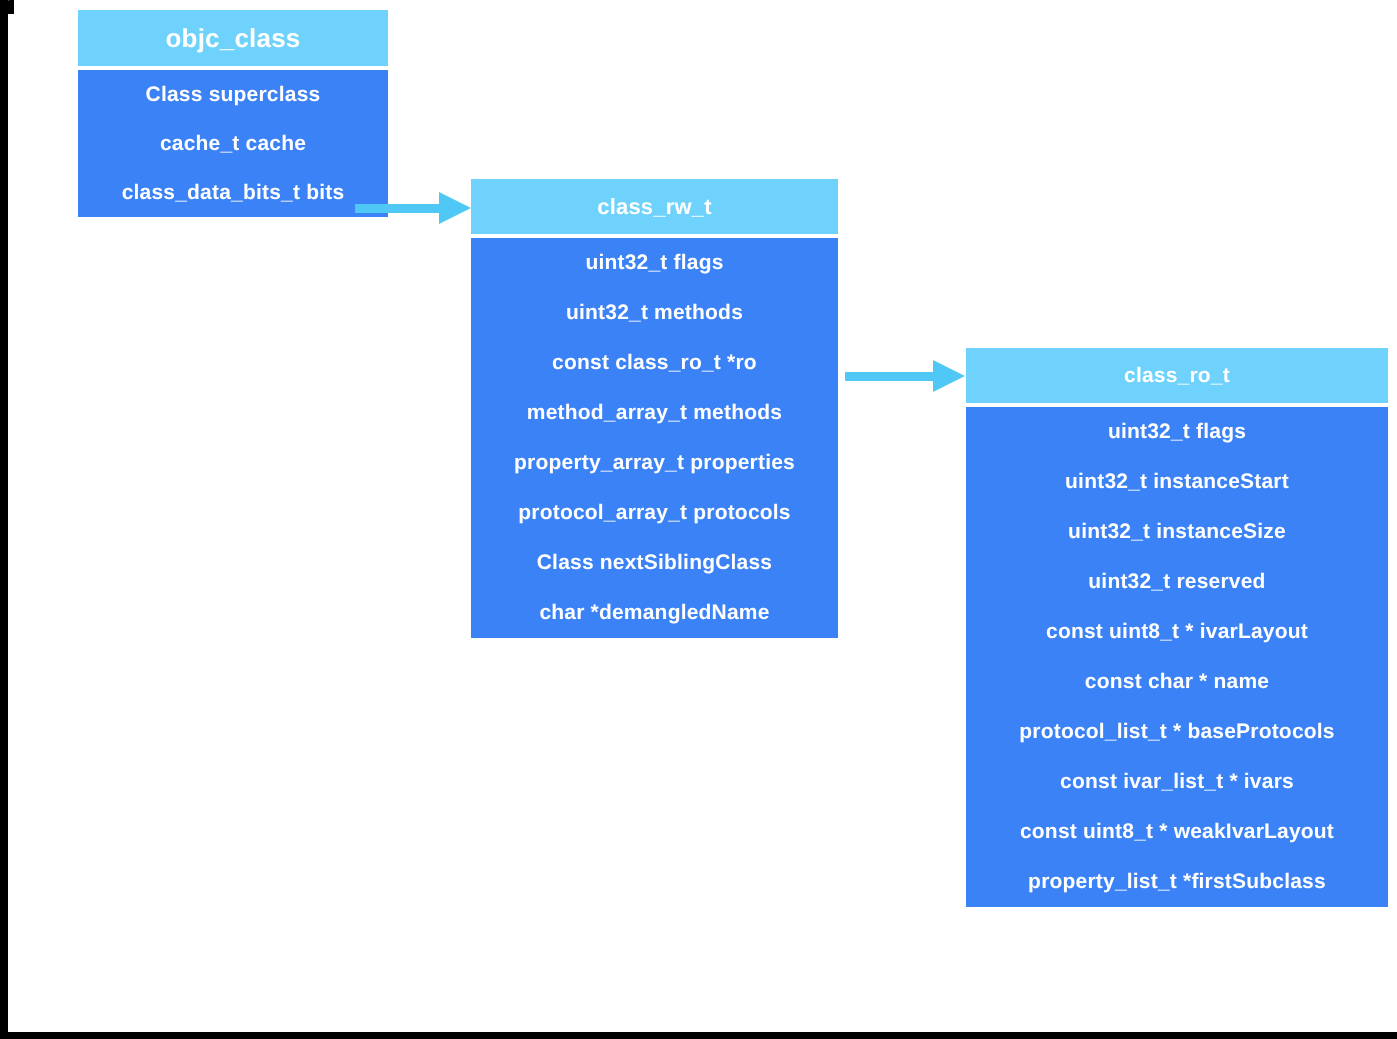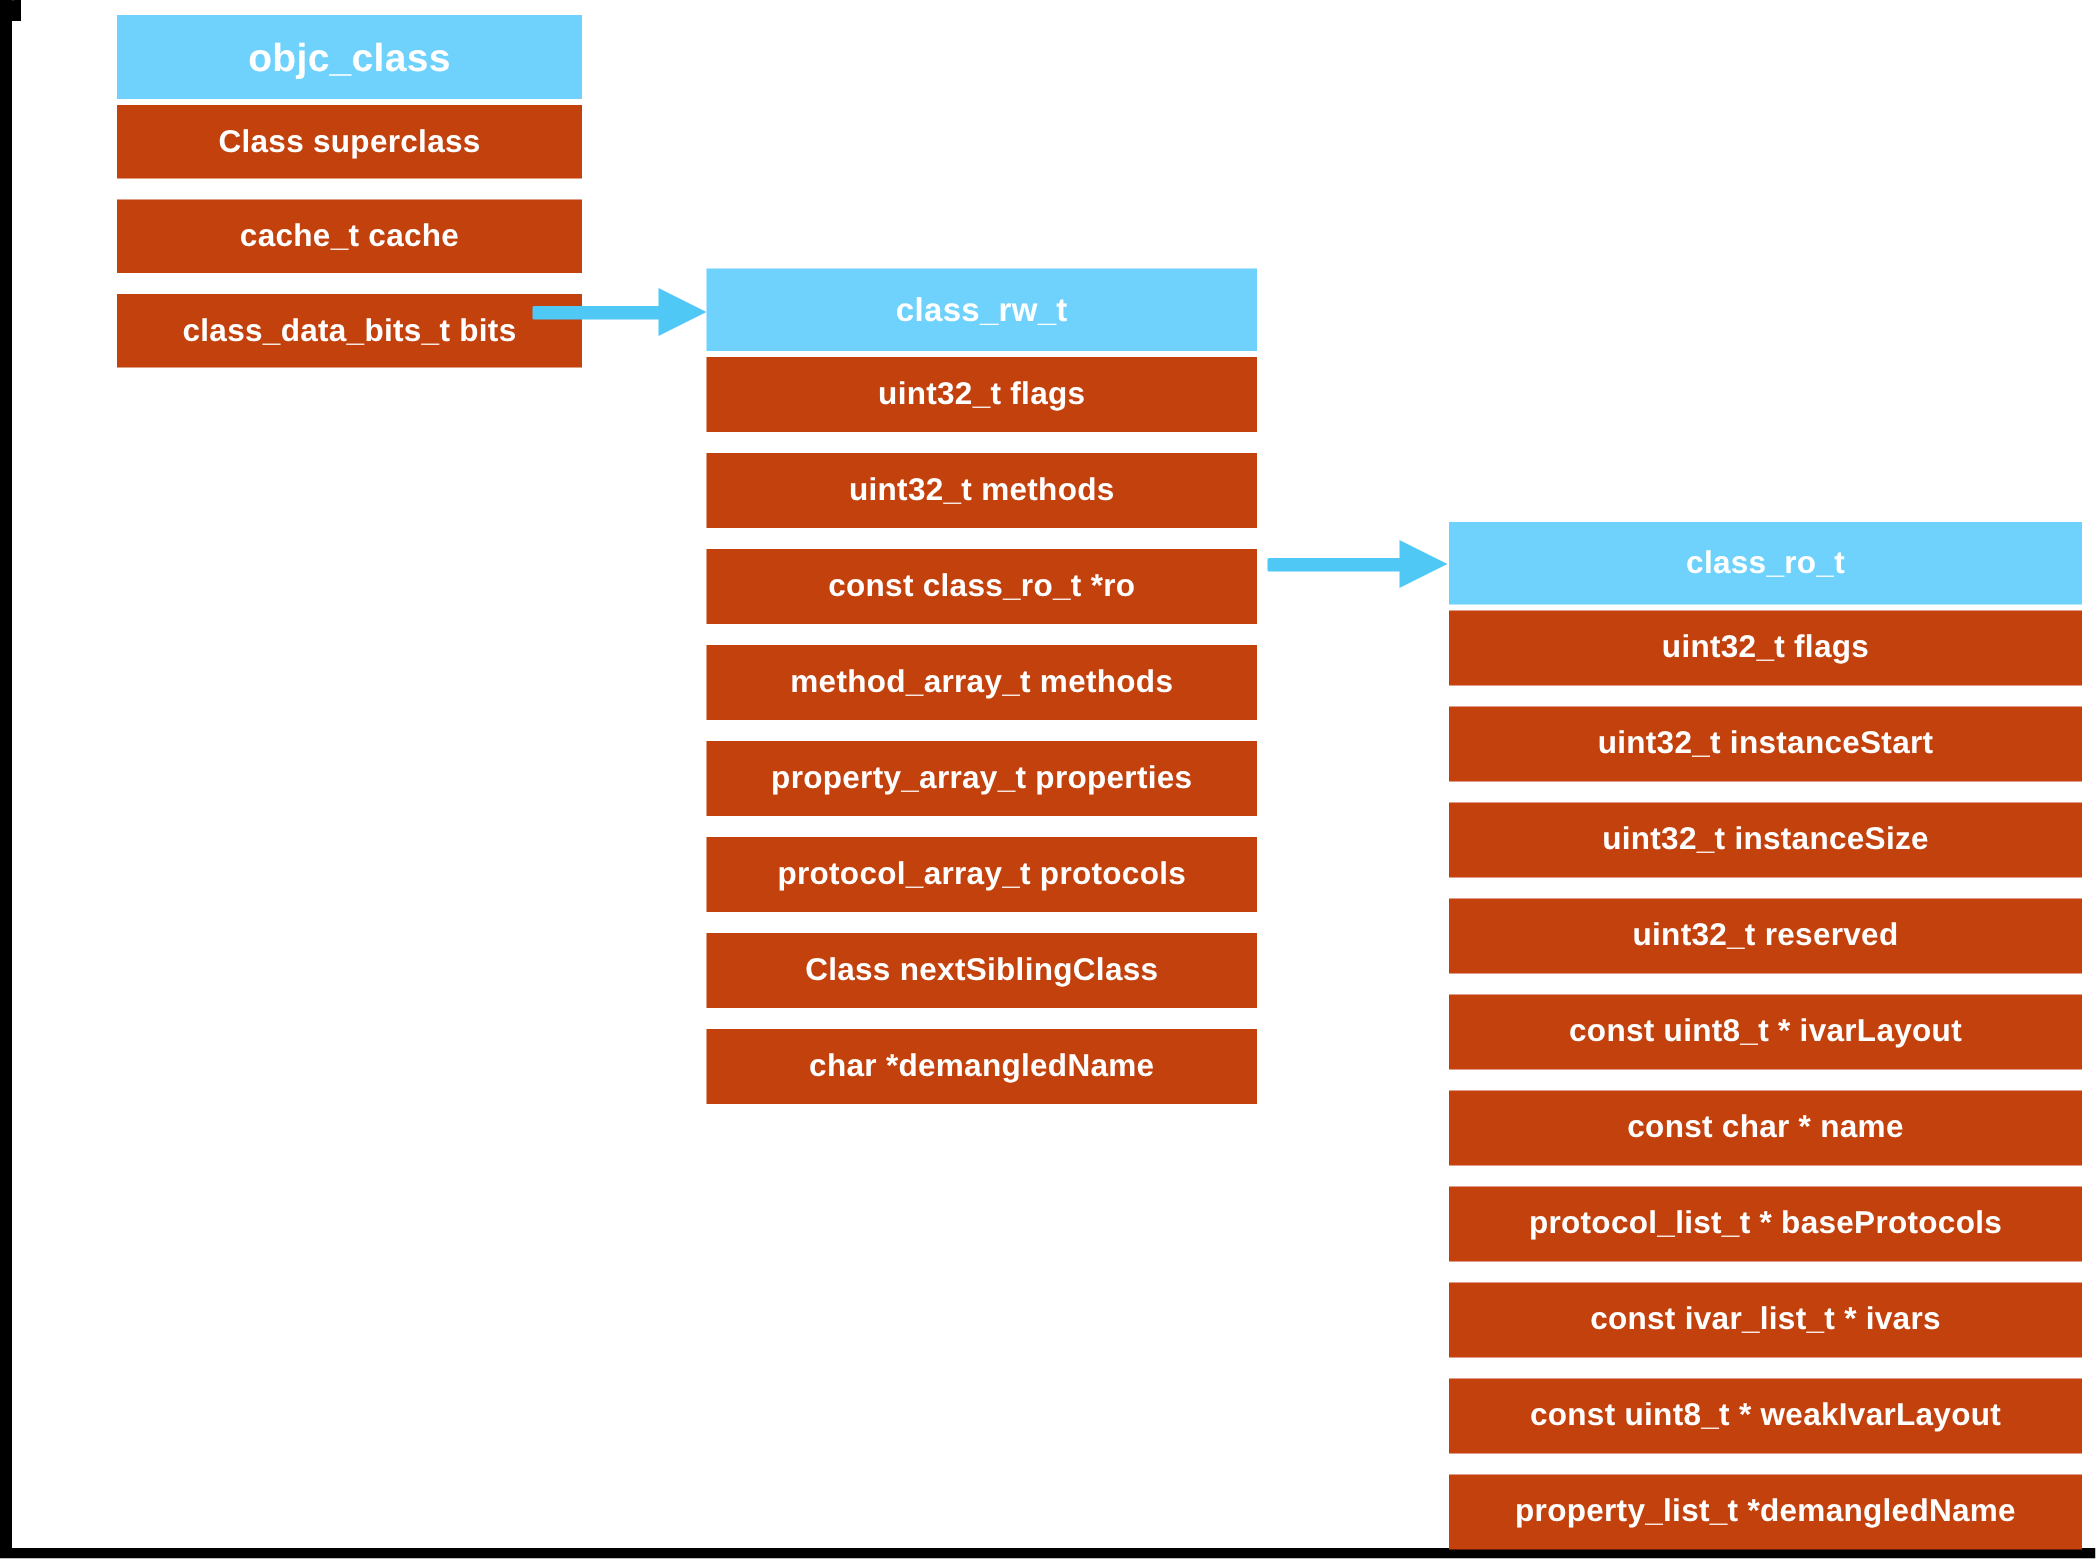--- a/index.html
+++ b/index.html
@@ -63,24 +63,24 @@
     letter-spacing: 0.2px;
     text-rendering: geometricPrecision;
   }
   .struct-title {
     background: #6FD2FC;
     font-size: 25px;
     height: 56px;
     margin-bottom: 4px;
   }
   .struct-field {
-    background: #c2410c;
+    background: #3b82f6;
     font-size: 21px;
     height: 50px;
-    margin-bottom: 14px;
+    margin-bottom: 0;
   }
 
   
   #box-objc-class     { left: 34px;  top: 10px;  width: 310px; padding-left: 44px; }
   #box-objc-class .struct-title { font-size: 26px; height: 56px; }
   #box-objc-class .struct-field { font-size: 21px; height: 49px; }
 
   #box-class-rw-t     { left: 471px; top: 179px; width: 367px; }
   #box-class-rw-t .struct-title { font-size: 22px; height: 55px; }
   #box-class-rw-t .struct-field { font-size: 21px; height: 50px; }
@@ -160,16 +160,16 @@
     <div class="struct-row struct-title">class_ro_t</div>
     <div class="struct-row struct-field">uint32_t flags</div>
     <div class="struct-row struct-field">uint32_t instanceStart</div>
     <div class="struct-row struct-field">uint32_t instanceSize</div>
     <div class="struct-row struct-field">uint32_t reserved</div>
     <div class="struct-row struct-field">const uint8_t * ivarLayout</div>
     <div class="struct-row struct-field">const char * name</div>
     <div class="struct-row struct-field">protocol_list_t * baseProtocols</div>
     <div class="struct-row struct-field">const ivar_list_t * ivars</div>
     <div class="struct-row struct-field">const uint8_t * weakIvarLayout</div>
-    <div class="struct-row struct-field">property_list_t *demangledName</div>
+    <div class="struct-row struct-field">property_list_t *firstSubclass</div>
   </div>
 
 </div>
 
 </body></html>

